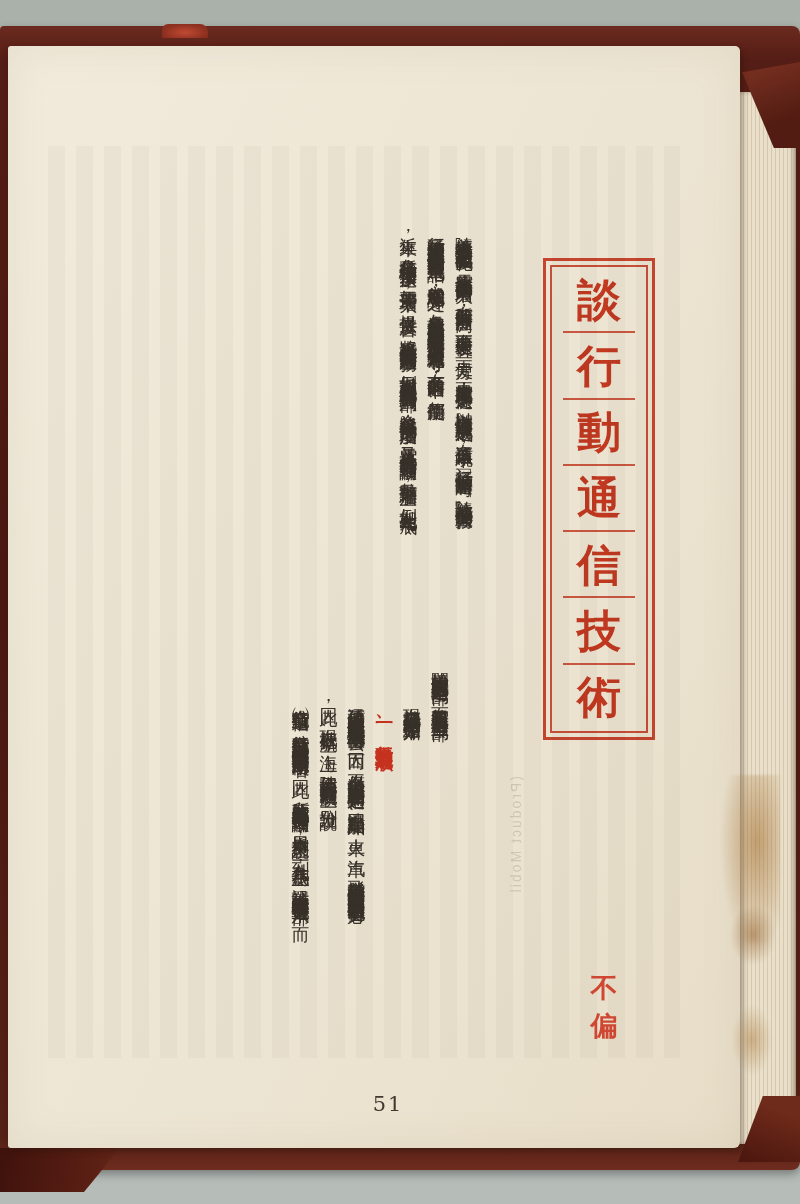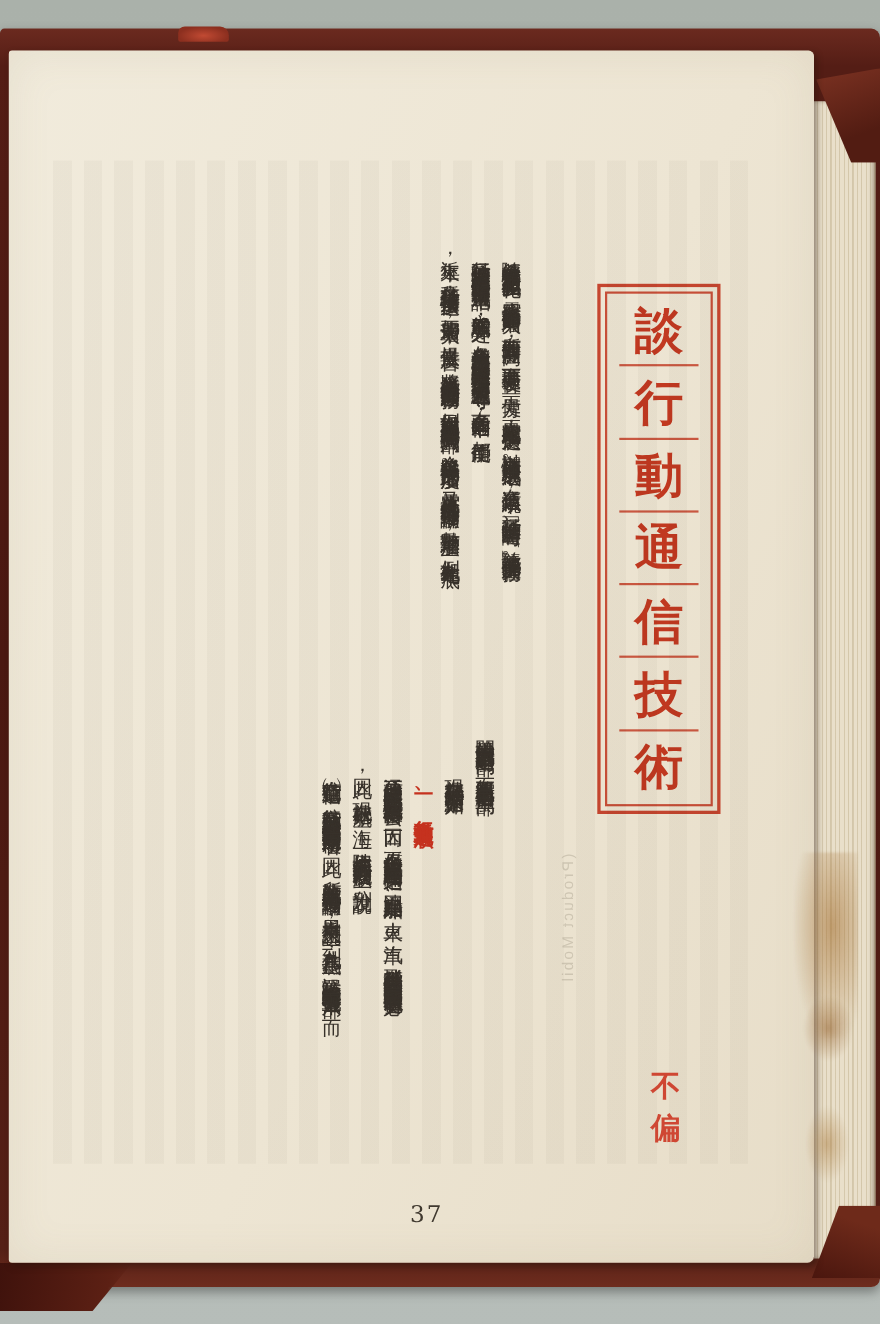--- a/index.html
+++ b/index.html
@@ -163,18 +163,18 @@
     <p class="in-0">開始提供的汽車電話已超過了兩萬部，而無線電叫人已超過了一百四十五萬部。</p>
     <p class="in-2">現在就把行動通信的基本技術介紹如下：</p>
     <p class="in-3 heading-red">一、行動通信之現狀：</p>
     <p class="in-2">通信的最終目標之一是隨時隨地立卽能將意思或情報傳出去。因而，不僅是辦公所或家庭等固定點相互間之通信，連固定點與船舶、火車、汽車、飛機等各種行動體之間的通信或行動體相互間的通信也有必要。</p>
     <p class="in-2">因此，現在就把航空、海上、陸上使用於各方面的行動通信現狀，分別說一說。</p>
     <p class="in-2">㈠航空行動通信：航空行動通信是爲飛機之航行輔助或爲提高運航效率而使用者，因此，所有的航空器都具備行動通信設備。擧日本爲例來說，到一九八一年底爲止，設置於陸上的無線電通信器有七百五十八部，而</p>
   </div>
 
   <div class="ghost-latin">(Product Mobil</div>
 
-  <div class="page-number">37</div>
+  <div class="page-number">51</div>
 </div>
 
 <div class="stain-a"></div>
 <div class="stain-b"></div>
 <div class="stain-c"></div>
 
 </body></html>

